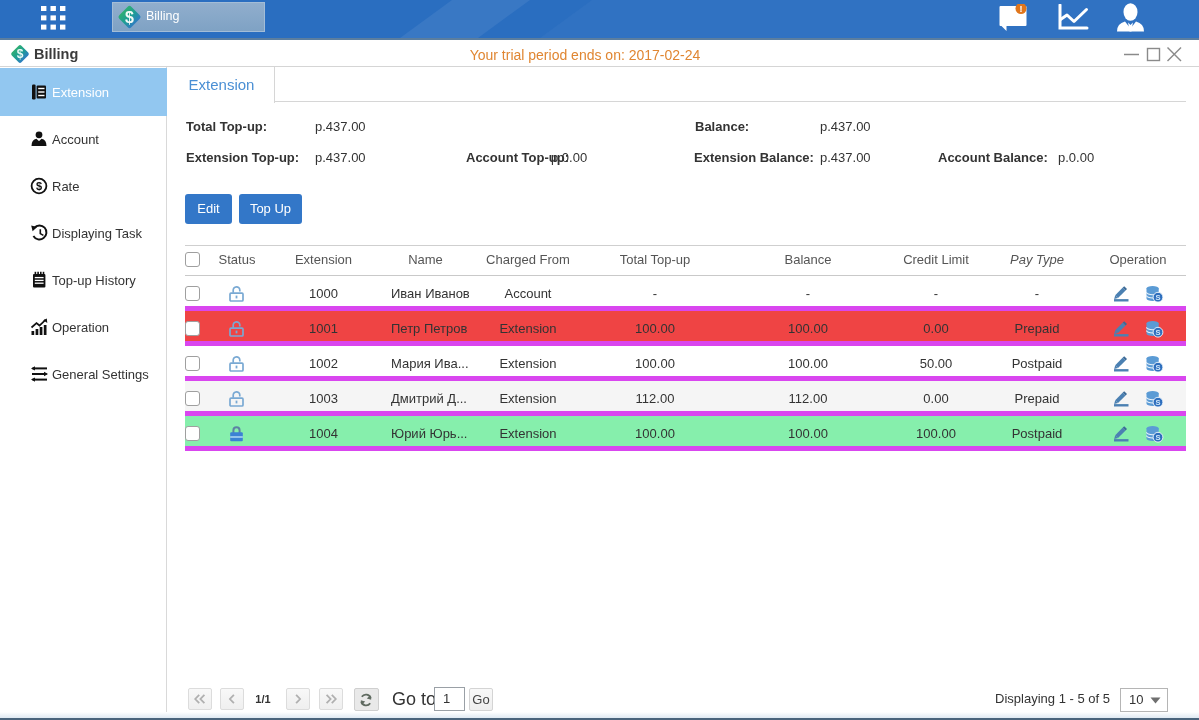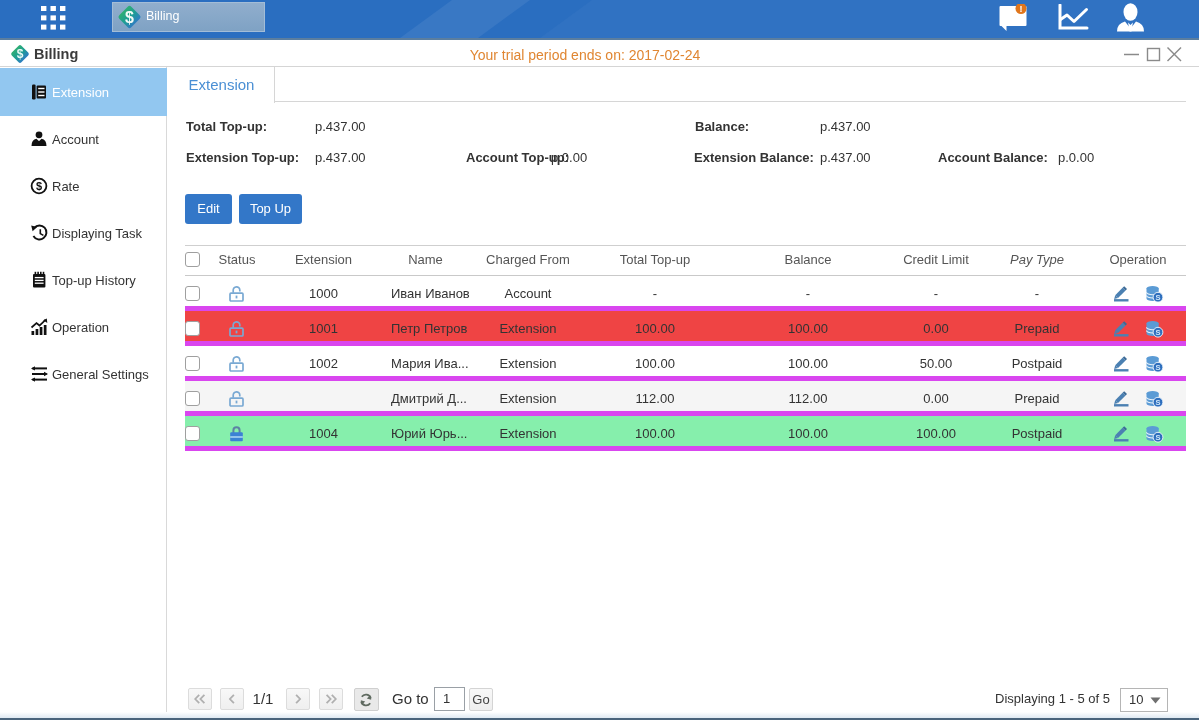--- a/index.html
+++ b/index.html
@@ -332,20 +332,21 @@
   <svg class="op2" width="19" height="18">
       <use href="#coins"></use>
     </svg>
 </div>
 
 <div class="trow" style="top:381px;background:#f5f5f5;">
   <div class="cb" style="left:0px;top:10px;"></div>
   <svg class="st" width="17" height="17">
       <use href="#lockopen"></use>
     </svg>
+  <div class="cell" style="left:71px;width:135px;">1003</div>
   <div class="cell" style="left:206px;width:69px;white-space:nowrap;">Дмитрий Д...</div>
   <div class="cell" style="left:275px;width:136px;">Extension</div>
   <div class="cell" style="left:411px;width:118px;">112.00</div>
   <div class="cell" style="left:529px;width:188px;">112.00</div>
   <div class="cell" style="left:717px;width:68px;">0.00</div>
   <div class="cell" style="left:785px;width:134px;">Prepaid</div>
   <svg class="op1" width="18" height="18">
       <use href="#pencil"></use>
     </svg>
   <svg class="op2" width="19" height="18">
@@ -383,21 +384,21 @@
         <path d="M5.2 0.8 L1.2 5 L5.2 9.2"></path>
         <path d="M10.4 0.8 L6.4 5 L10.4 9.2"></path>
       </g>
     </svg>
 </div>
 <div class="pbtn" style="left:219.5px;">
   <svg width="7" height="10" viewBox="0 0 7 10">
       <path d="M5.4 0.8 L1.4 5 L5.4 9.2" stroke="#b0b0b0" stroke-width="1.8" fill="none"></path>
     </svg>
 </div>
-<div class="abs" style="left:248px;top:688px;width:30px;height:22px;line-height:22px;text-align:center;font-size:15px;color:#333;">1/1</div>
+<div class="abs" style="left:248px;top:688px;width:30px;height:22px;line-height:22px;text-align:center;font-size:11px;color:#333;font-weight:bold;">1/1</div>
 <div class="pbtn" style="left:286px;">
   <svg width="7" height="10" viewBox="0 0 7 10">
       <path d="M1.6 0.8 L5.6 5 L1.6 9.2" stroke="#b0b0b0" stroke-width="1.8" fill="none"></path>
     </svg>
 </div>
 <div class="pbtn" style="left:318.5px;">
   <svg width="12" height="10" viewBox="0 0 12 10">
       <g stroke="#b0b0b0" stroke-width="1.8" fill="none">
         <path d="M1.6 0.8 L5.6 5 L1.6 9.2"></path>
         <path d="M6.8 0.8 L10.8 5 L6.8 9.2"></path>
@@ -405,21 +406,21 @@
     </svg>
 </div>
 <div class="pbtn" style="left:353.5px;width:25px;height:23px;background:#e9e9e9;border-color:#cfcfcf;">
   <svg width="14" height="14" viewBox="0 0 14 14">
     <path d="M2.2 8.5 A5 5 0 0 0 11.2 10.2" fill="none" stroke="#5f6a60" stroke-width="1.8"></path>
     <path d="M11.8 5.5 A5 5 0 0 0 2.8 3.8" fill="none" stroke="#5f6a60" stroke-width="1.8"></path>
     <polygon points="11.2,2.2 12.2,6.8 7.8,5.4" fill="#5f6a60"></polygon>
     <polygon points="2.8,11.8 1.8,7.2 6.2,8.6" fill="#5f6a60"></polygon>
   </svg>
 </div>
-<div class="abs" style="left:392px;top:688px;height:22px;line-height:22px;font-size:15px;color:#333;">Go to</div>
+<div class="abs" style="left:392px;top:688px;height:22px;line-height:22px;font-size:18px;color:#333;">Go to</div>
 <div class="abs" style="left:434px;top:687px;width:31px;height:24px;border:1px solid #9aa0a6;background:#fff;line-height:22px;font-size:13px;color:#333;text-align:left;padding-left:8px;">1</div>
 <div class="abs" style="left:469px;top:688px;width:24px;height:23px;background:linear-gradient(180deg,#f8f8f8,#eeeeee);border:1px solid #d4d4d4;border-radius:2px;line-height:21px;text-align:center;font-size:13px;color:#444;">Go</div>
 
 <div class="abs" style="left:870px;top:688px;width:240px;height:22px;line-height:22px;text-align:right;font-size:13px;color:#333;">Displaying 1 - 5 of 5</div>
 <div class="abs" style="left:1120px;top:687.5px;width:48px;height:24px;border:1px solid #b5b5b5;background:#fff;">
   <span style="position:absolute;left:8px;top:0;line-height:22px;font-size:13px;color:#333;">10</span>
   <svg style="position:absolute;right:6px;top:8px;" width="11" height="7" viewBox="0 0 11 7">
       <polygon points="0.5,0.5 10.5,0.5 5.5,6.5" fill="#6f6f6f"></polygon>
     </svg>
 </div>

